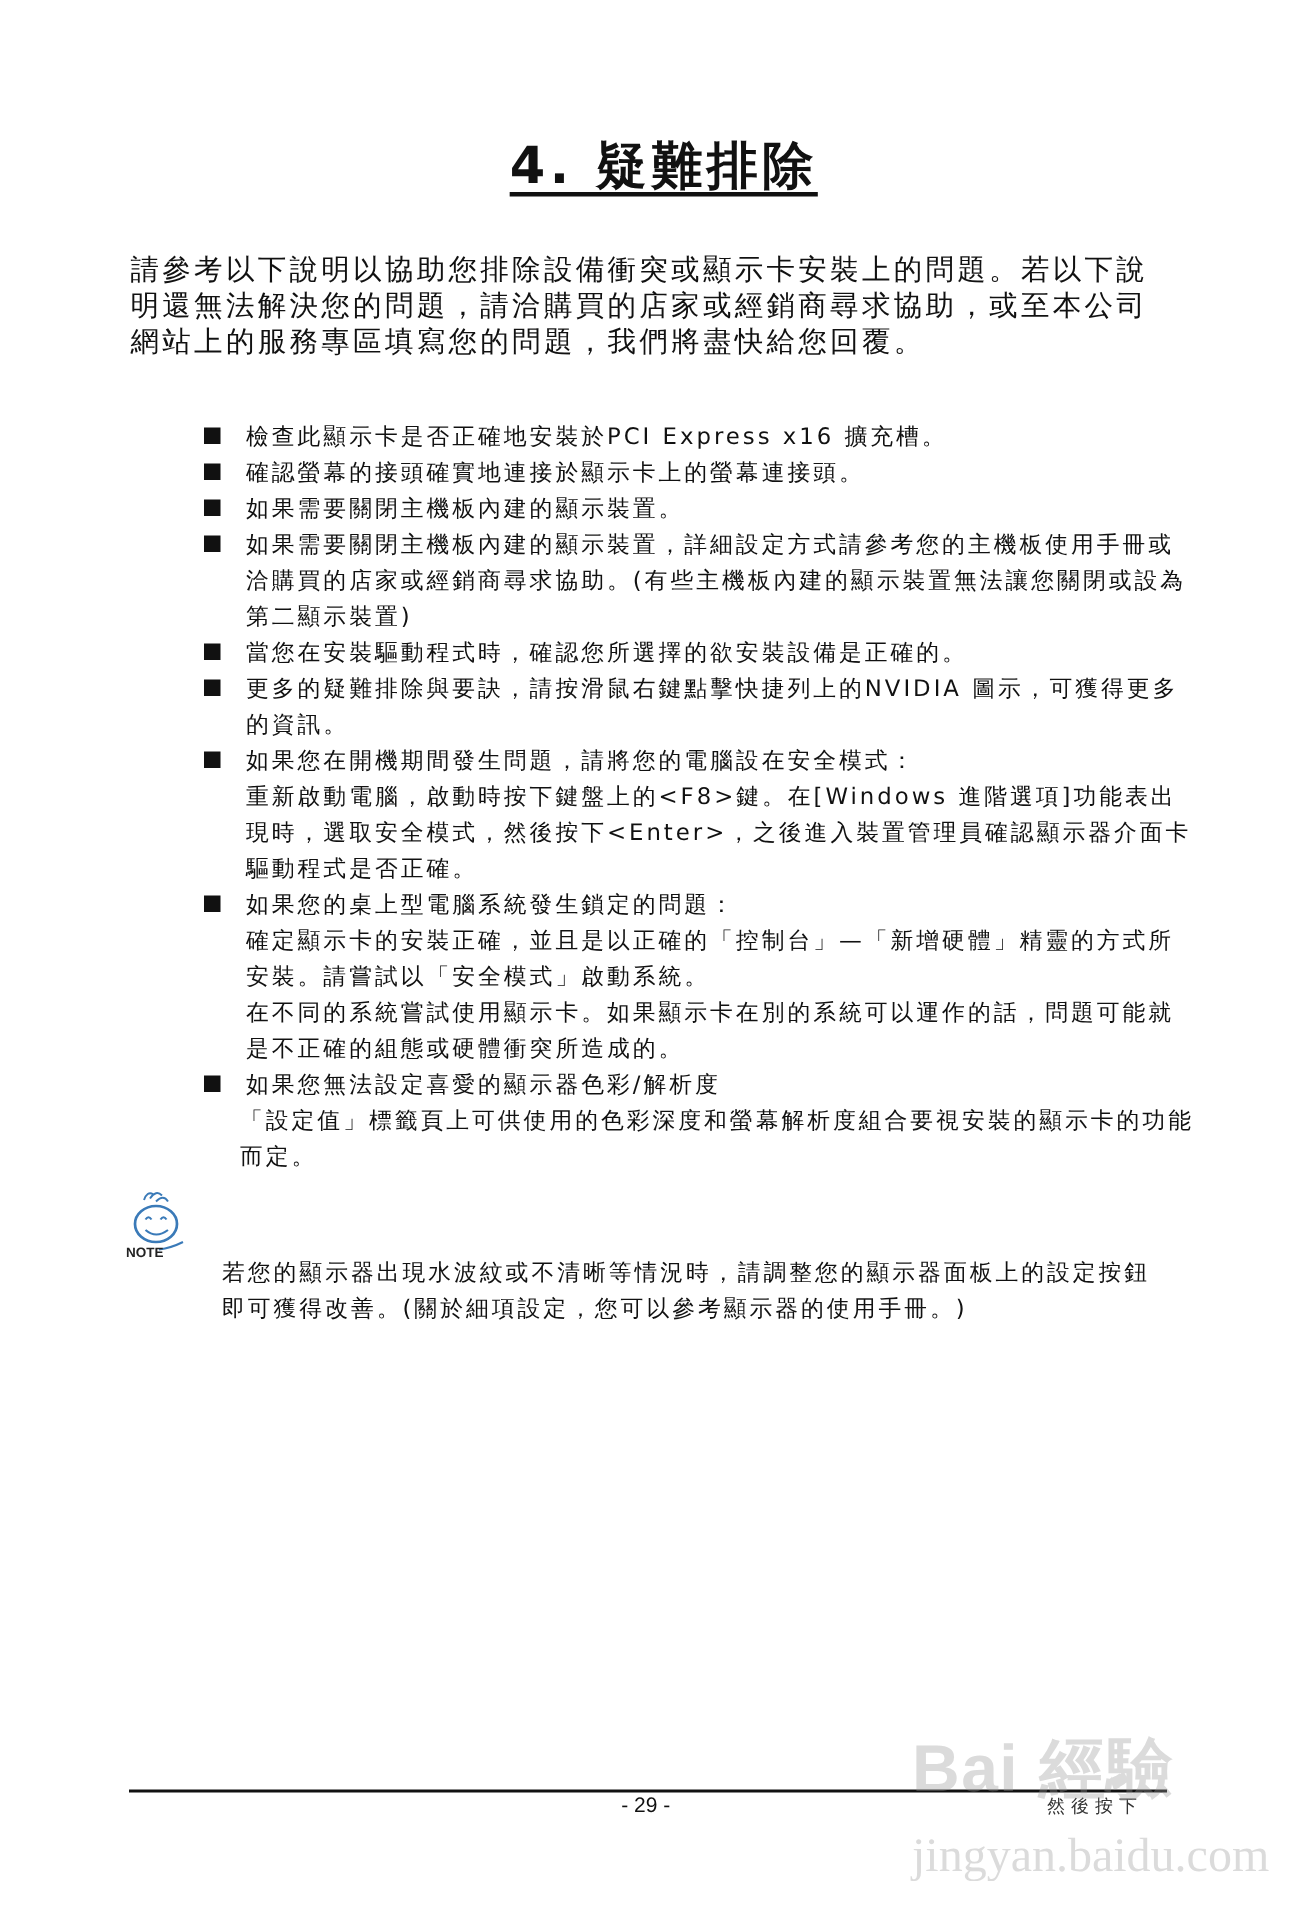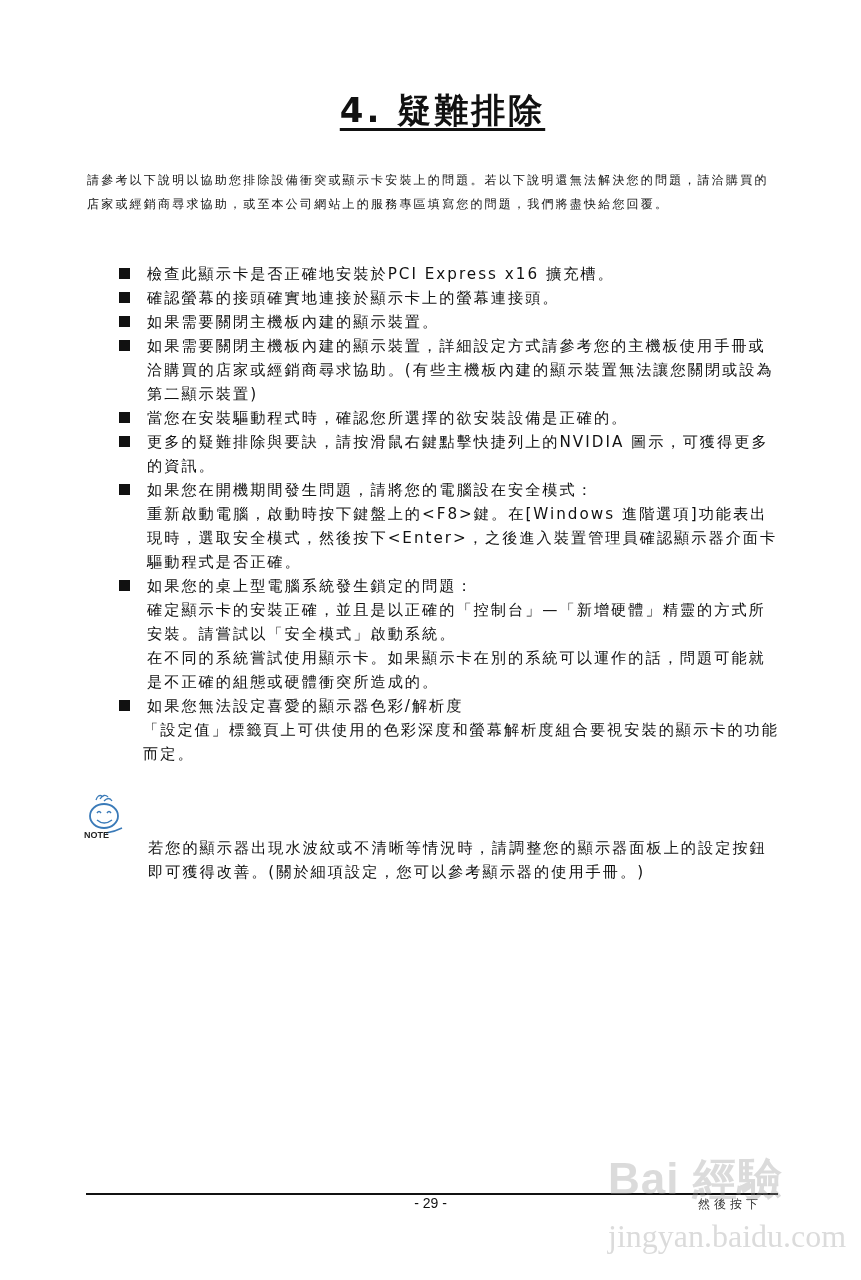--- a/index.html
+++ b/index.html
@@ -2,22 +2,22 @@
 <html><head>
 <meta charset="utf-8">
 <style>
   html, body { margin: 0; padding: 0; background: #ffffff; }
   body { width: 861px; height: 1280px; position: relative; overflow: hidden;
          font-family: "DejaVu Sans", "Liberation Sans", sans-serif; color: #111; }
   .title { position: absolute; top: 88px; left: 0; width: 861px; text-align: center; padding-left: 12px; }
   .title span { font-size: 34px; font-weight: bold; text-decoration: underline;
                 text-underline-offset: 6px; letter-spacing: 3px; }
   .intro { position: absolute; top: 168px; left: 87px; width: 690px;
-           font-size: 12px; line-height: 24px; letter-spacing: 2.2px; }
-  .list { position: absolute; top: 262px; left: 119px; width: 660px; margin: 0; padding: 0; list-style: none; }
+           font-size: 19px; line-height: 24px; letter-spacing: 2.2px; }
+  .list { position: absolute; top: 262px; left: 119px; width: 660px; margin: 17px; padding: 0; list-style: none; }
   .list li { position: relative; padding-left: 28px; font-size: 15.2px; line-height: 24px;
              letter-spacing: 2px; margin-bottom: 0; }
   .list li .bullet { position: absolute; left: 0; top: 6px; width: 11px; height: 11px; background: #111; }
   .list li .sub { display: block; }
   .list li .sub.flush { margin-left: -4px; }
   .note { position: absolute; top: 792px; left: 82px; width: 700px; display: flex; }
   .note-icon { width: 62px; height: 50px; position: relative; flex-shrink: 0; }
   .note-text { font-size: 15.2px; line-height: 24px; letter-spacing: 2px; margin-left: 4px; margin-top: 44px; }
   .footer-rule { position: absolute; top: 1193px; left: 86px; width: 692px; height: 2px; background: #111; }
   .page-num { position: absolute; top: 1195px; left: 0; width: 861px; text-align: center;

